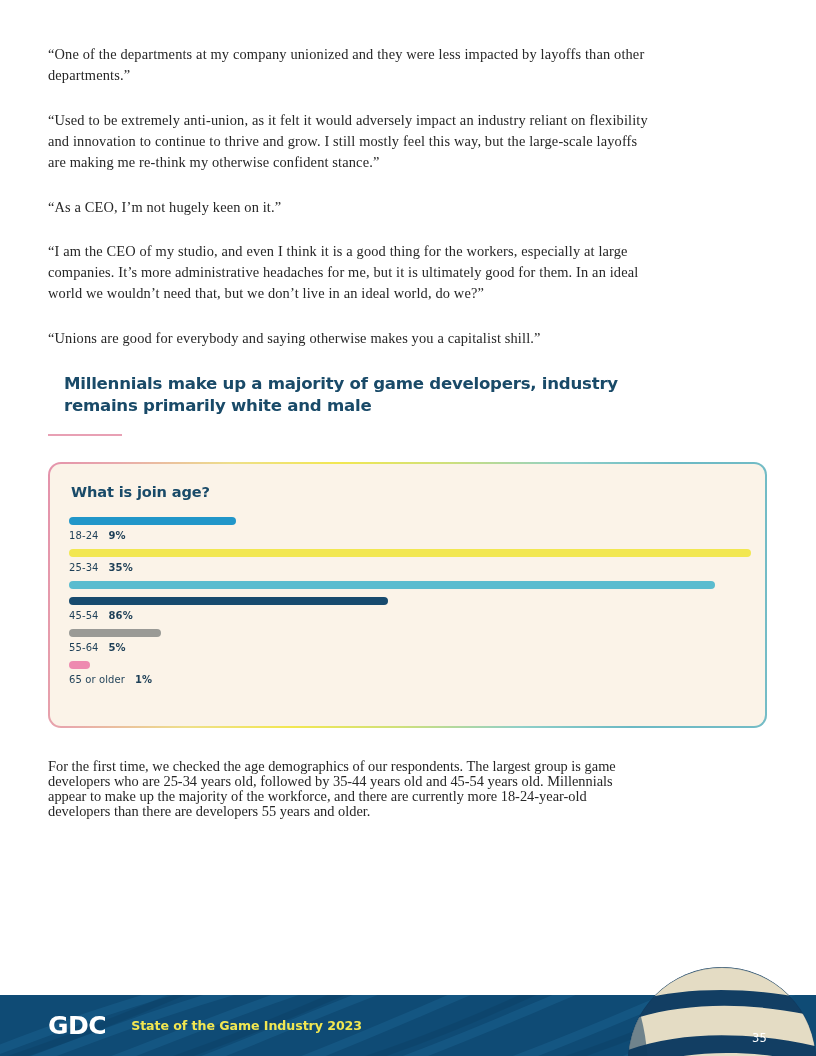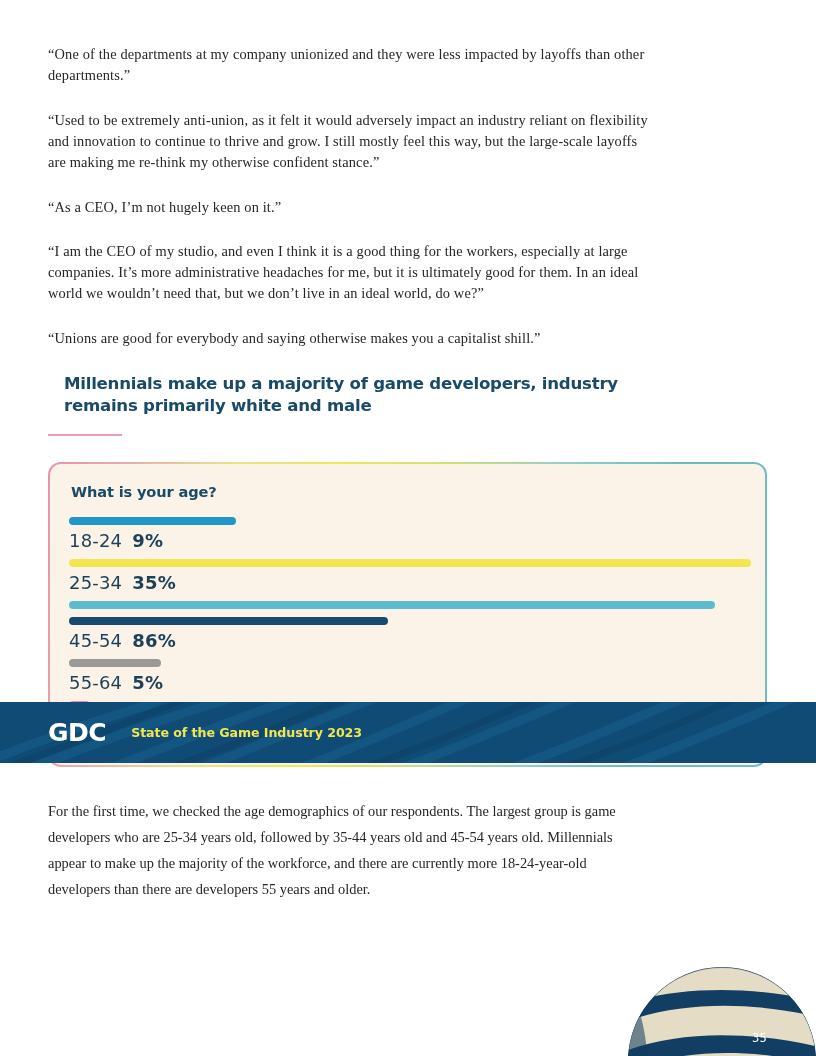--- a/index.html
+++ b/index.html
@@ -13,21 +13,21 @@
     font-family: "Liberation Serif", "DejaVu Serif", serif;
     position: relative;
     overflow: hidden;
   }
 
   
   .page {
     position: absolute;
     left: 0; top: 0;
     width: 816px;
-    height: 763px;
+    height: 1056px;
     border-radius: 18px;
   }
 
   .content {
     position: absolute;
     left: 48px;
     top: 44px;
     width: 600px;
   }
 
@@ -96,38 +96,38 @@
 
   .bar-row { margin-bottom: 8px; }
   .bar {
     height: 8px;
     border-radius: 4px;
     margin-left: 0;
   }
   .bar-labels {
     margin-top: 5px;
     font-family: "DejaVu Sans", "Liberation Sans", sans-serif;
-    font-size: 18px;
+    font-size: 10px;
     color: #1d3f57;
     letter-spacing: 0.01em;
     white-space: nowrap;
   }
   .bar-cat { display: inline-block; }
   .bar-val {
     display: inline-block;
     font-weight: bold;
     margin-left: 10px;
   }
 
   
   .closing {
     margin-top: 31px;
     font-family: "Liberation Serif", "DejaVu Serif", serif;
     font-size: 14.4px;
-    line-height: 26px;
+    line-height: 15px;
     color: #262626;
     width: 600px;
   }
 
   
   .footer {
     position: absolute;
     left: 0;
     bottom: 0;
     width: 816px;
@@ -200,21 +200,21 @@
     <p class="quote">“As a CEO, I’m not hugely keen on it.”</p>
     <p class="quote">“I am the CEO of my studio, and even I think it is a good thing for the workers, especially at large companies. It’s more administrative headaches for me, but it is ultimately good for them. In an ideal world we wouldn’t need that, but we don’t live in an ideal world, do we?”</p>
     <p class="quote">“Unions are good for everybody and saying otherwise makes you a capitalist shill.”</p>
 
     <h2 class="section-heading">Millennials make up a majority of game developers, industry remains primarily white and male</h2>
     <div class="heading-rule"></div>
 
     <div class="chart-card-wrap">
       <div class="chart-card">
 
-        <div class="chart-title">What is your age?</div>
+        <div class="chart-title">What is join age?</div>
 
         <div class="bar-row">
           <div class="bar" style="width:167px;background:#2196c9;"></div>
           <div class="bar-labels">
             <span class="bar-cat">18-24</span><span class="bar-val">9%</span>
           </div>
         </div>
 
         <div class="bar-row">
           <div class="bar" style="width:682px;background:#f2e751;"></div>

